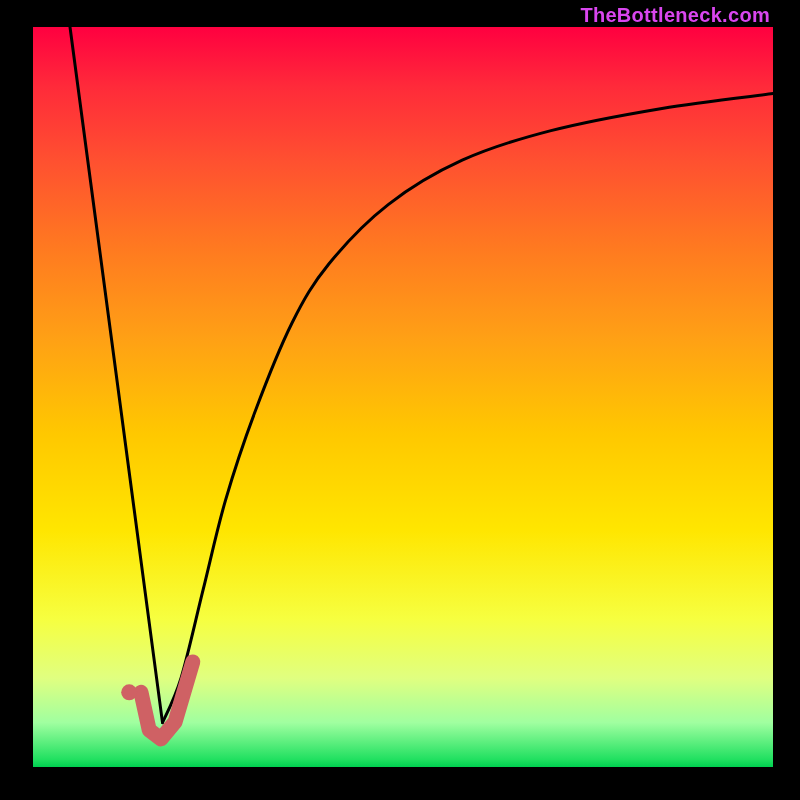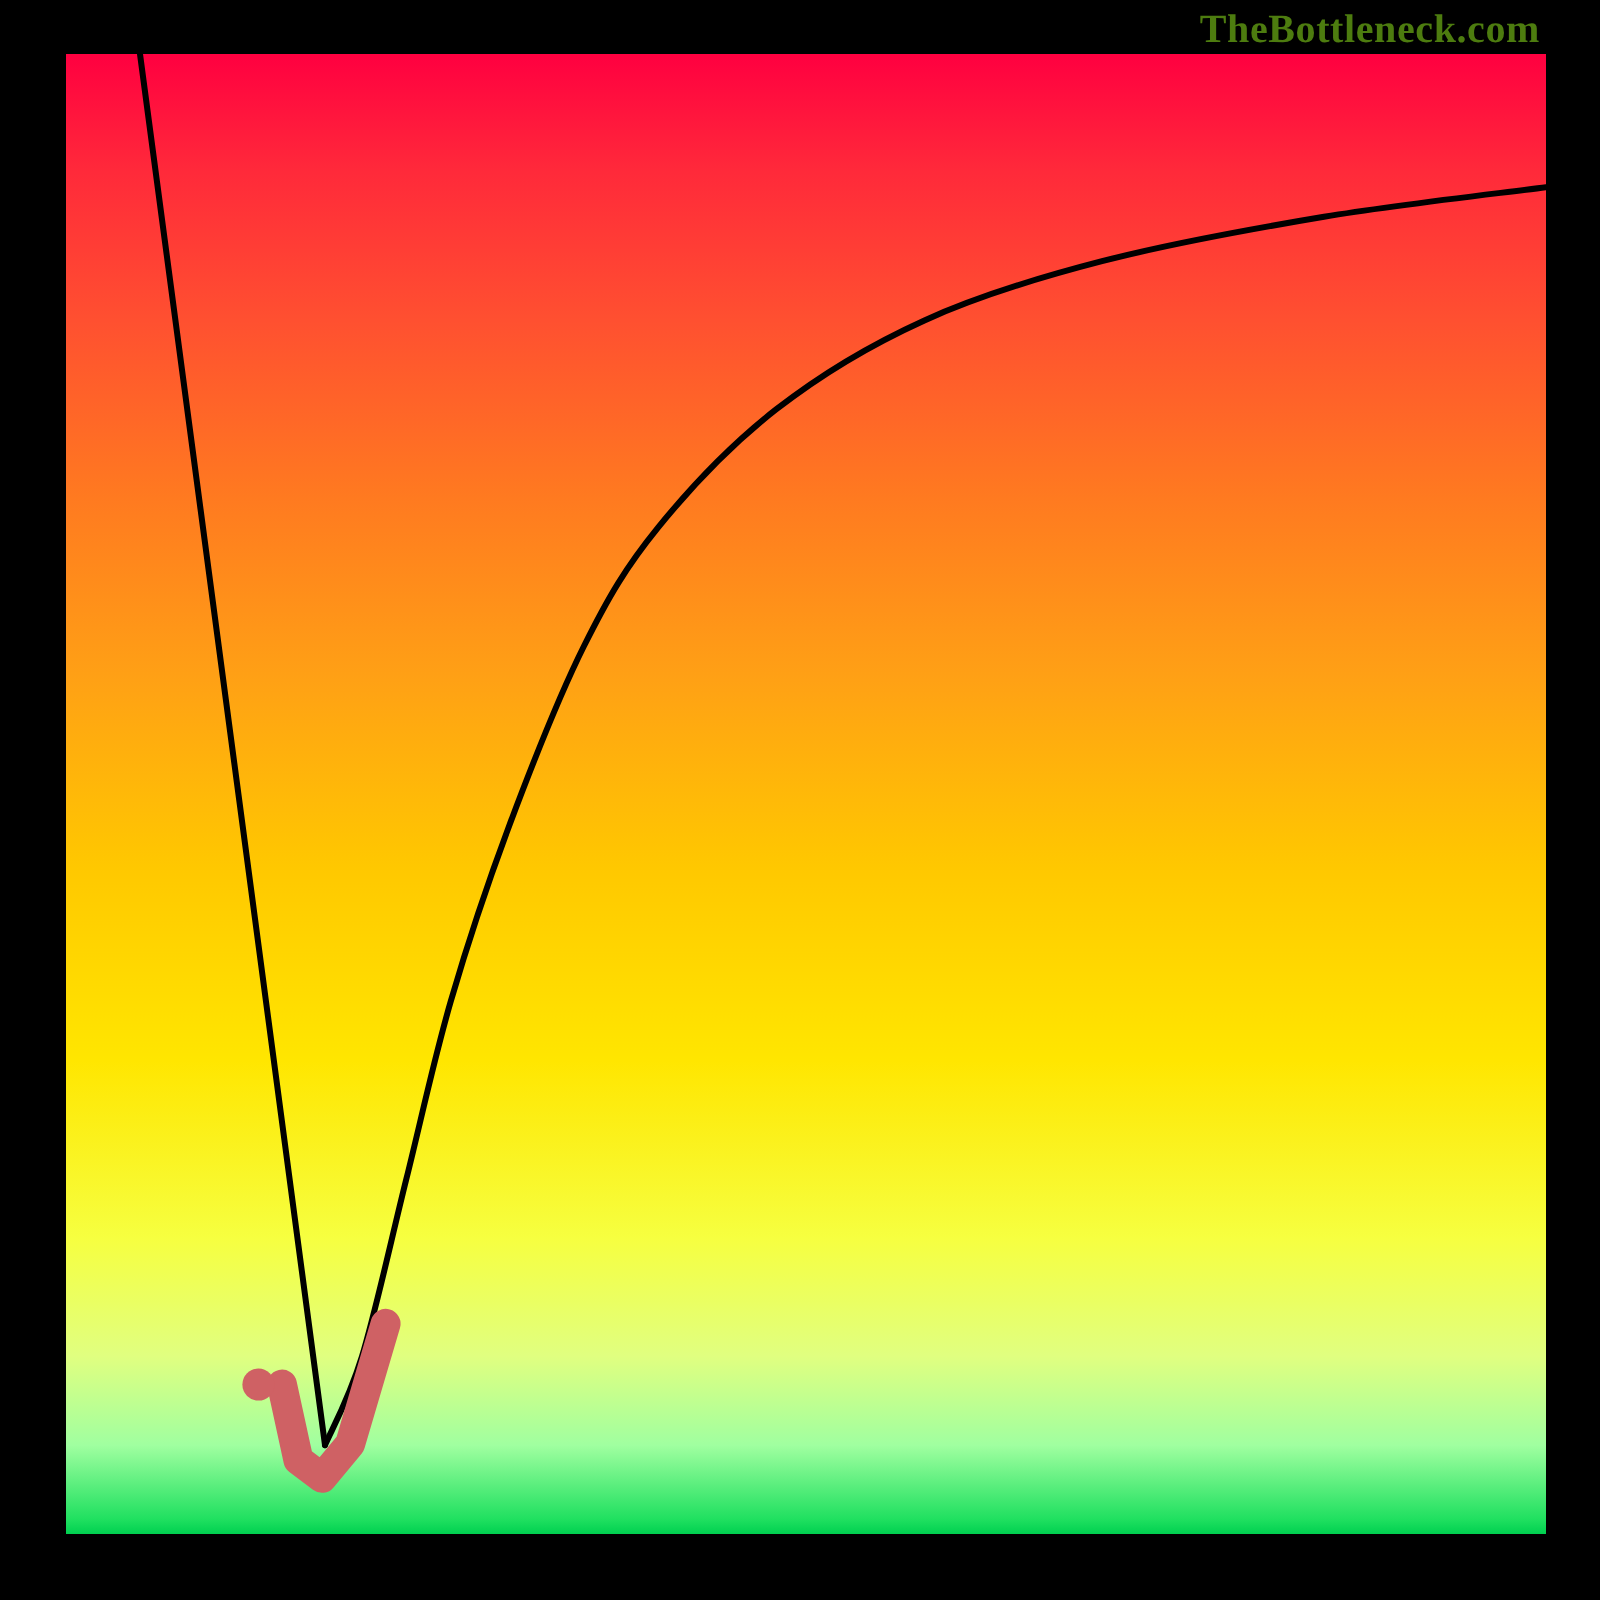--- a/index.html
+++ b/index.html
@@ -45,24 +45,24 @@
       #e0ff80 88%,
       #a0ffa0 94%,
       #20e060 99%,
       #00d050 100%
     );
   }
   .watermark {
     position: absolute;
     top: 4px;
     right: 30px;
-    font-family: Liberation Serif, serif;
+    font-family: Liberation Sans, sans-serif;
     font-size: 20px;
     font-weight: 600;
-    color: #4d7c0f;
+    color: #d946ef;
     letter-spacing: 0.3px;
   }
   svg.curves {
     position: absolute;
     left: 0;
     top: 0;
     width: 740px;
     height: 740px;
   }
 </style>

